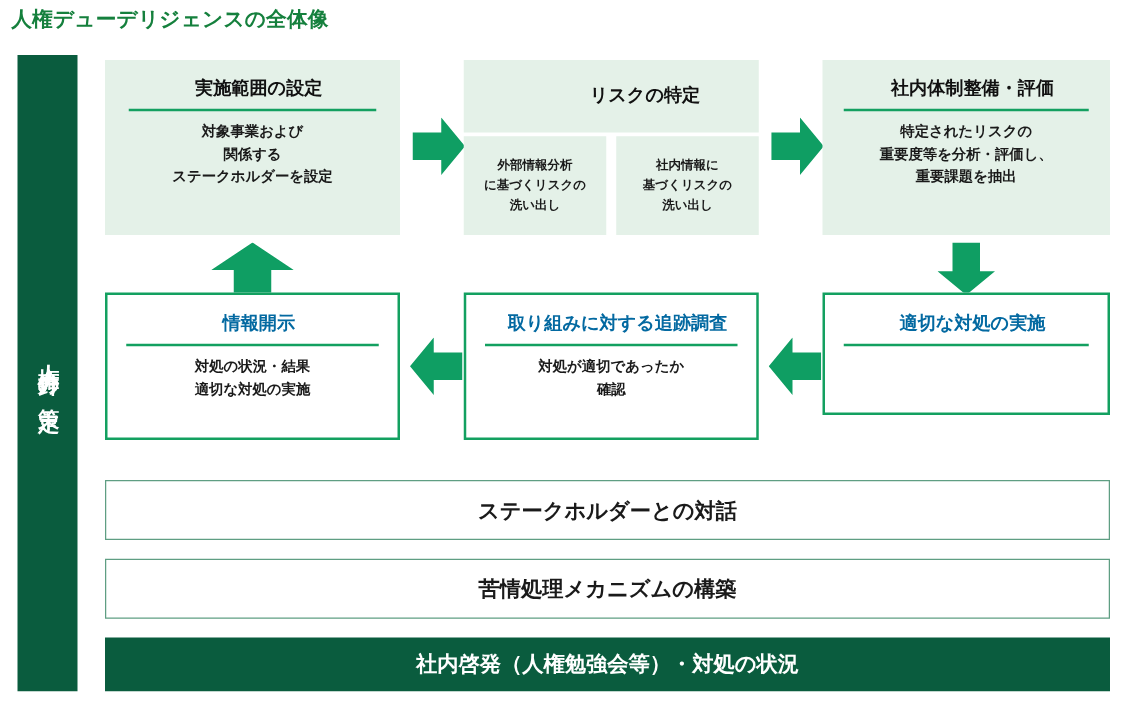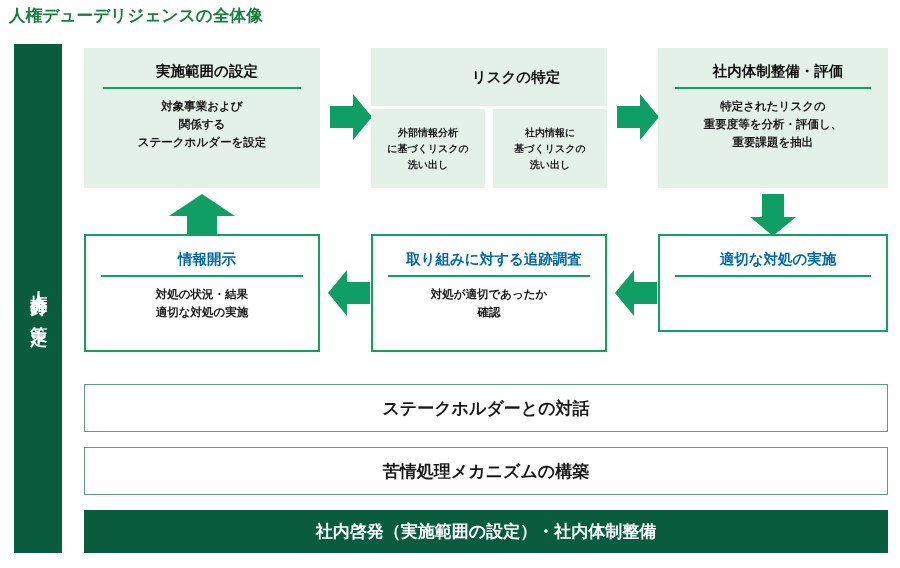--- a/index.html
+++ b/index.html
@@ -262,16 +262,16 @@
 
   <div class="wide-bar light" style="left:84px; top:447px; width:804px; height:48px;">
     <span class="wide-bar-label">苦情処理メカニズムの構築</span>
   </div>
 
   <div class="wide-bar light" style="left:84px; top:384px; width:804px; height:48px;">
     <span class="wide-bar-label">ステークホルダーとの対話</span>
   </div>
 
   <div class="wide-bar dark" style="left:84px; top:510px; width:804px; height:43px;">
-    <span class="wide-bar-label">社内啓発（実施範囲の設定）・社内体制整備</span>
+    <span class="wide-bar-label">社内啓発（人権勉強会等）・対処の状況</span>
   </div>
 
 </div>
 
 </body></html>

